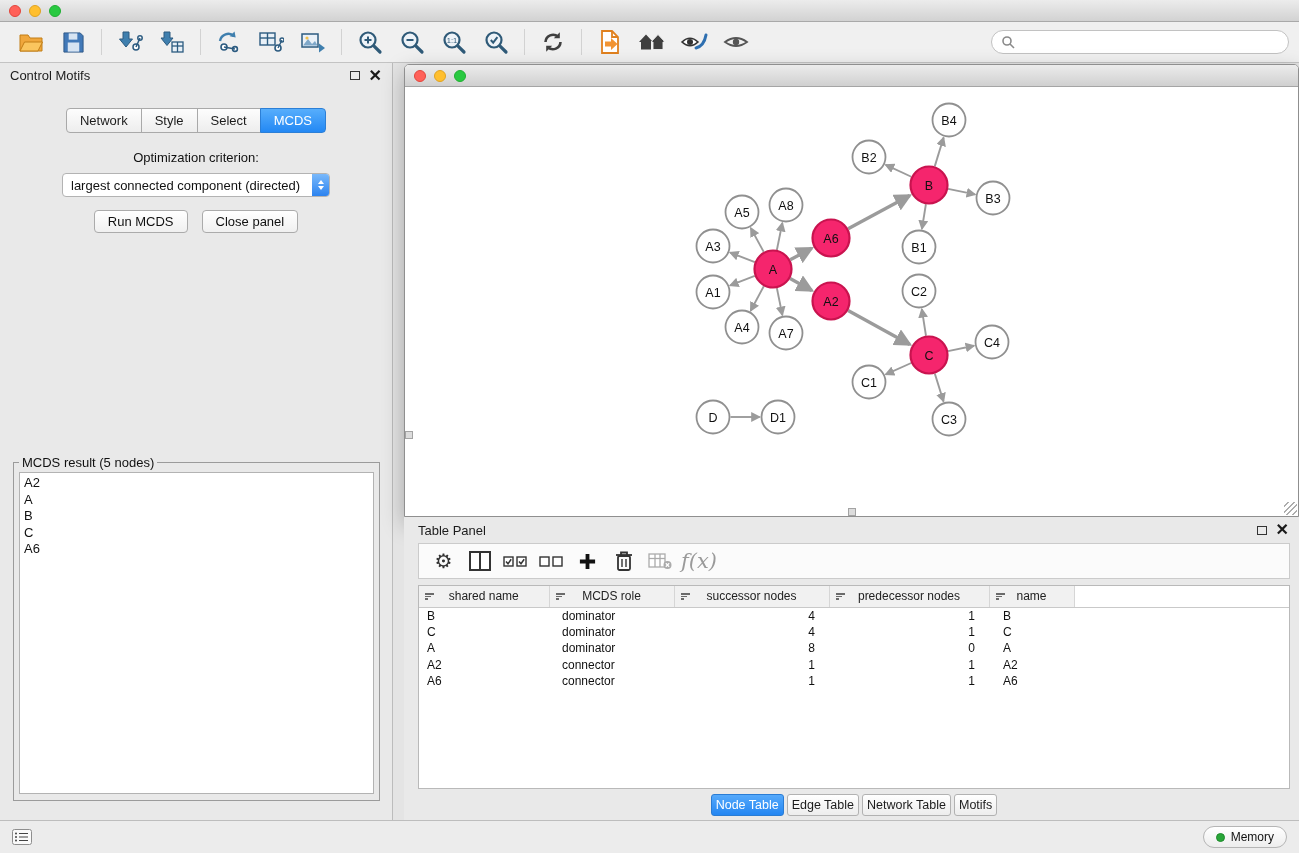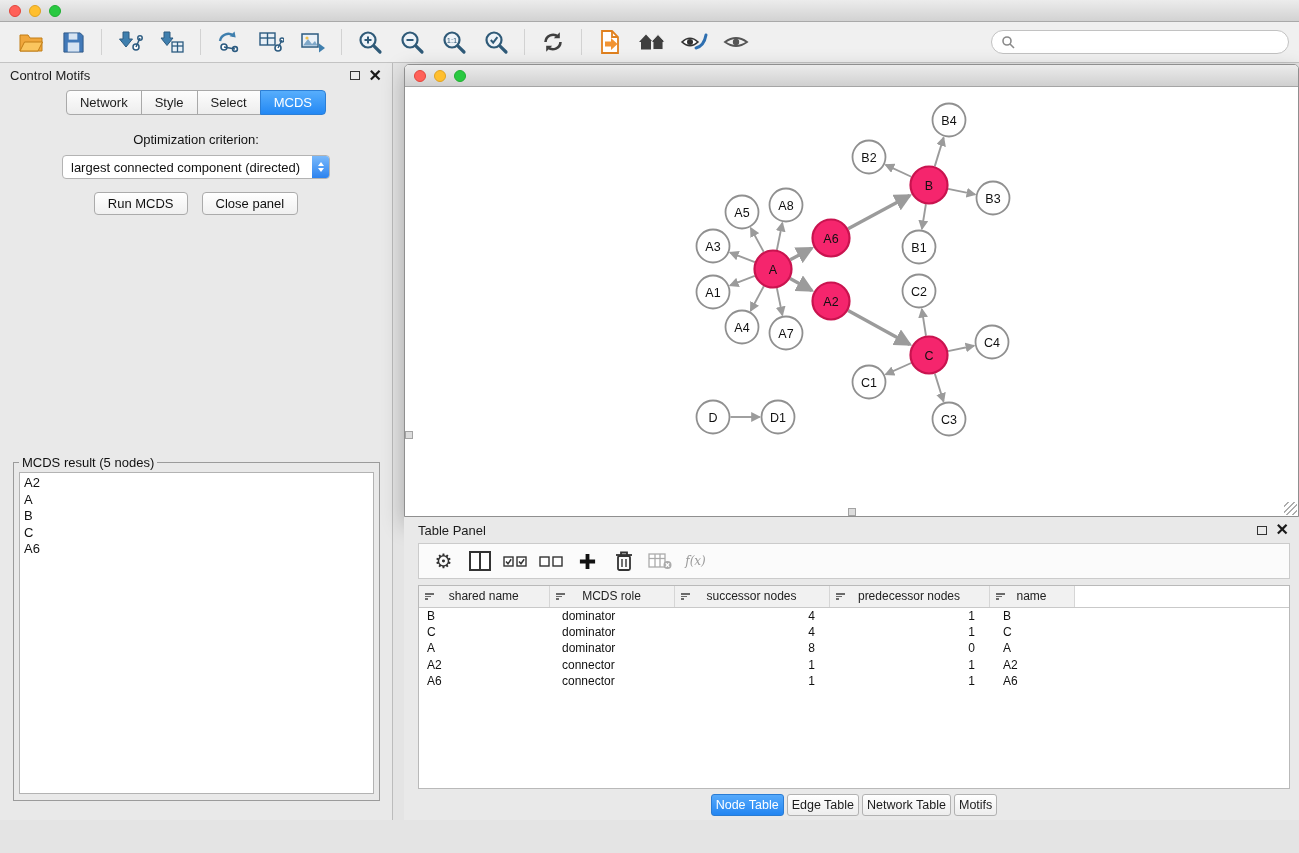--- a/index.html
+++ b/index.html
@@ -25,21 +25,21 @@
 
 
 .main{display:flex;height:757px;}
 
 
 .control-panel{width:393px;background:#e9e9e9;border-right:1px solid #bcbcbc;position:relative;flex:none;}
 .panel-header{height:25px;display:flex;align-items:center;padding:0 10px;font-size:13px;color:#1c1c1c;}
 .ph-icons{margin-left:auto;display:flex;align-items:center;gap:9px;}
 .float-icon{width:10px;height:9px;border:1.5px solid #333;display:inline-block;cursor:pointer;}
 .close-x{font-size:16px;font-weight:bold;color:#1a1a1a;line-height:1;cursor:pointer;}
-.tabs{display:flex;justify-content:center;margin-top:2px;}
+.tabs{display:flex;justify-content:center;margin-top:20px;}
 .tab{font-size:13px;padding:4px 13px;background:linear-gradient(#fdfdfd,#ededed);border:1px solid #a9a9a9;margin-left:-1px;color:#1c1c1c;cursor:pointer;}
 .tab:first-child{border-radius:4px 0 0 4px;margin-left:0;}
 .tab:last-child{border-radius:0 4px 4px 0;}
 .tab.active{background:linear-gradient(#57aefc,#2388f4);border-color:#2c7fd6;color:#fff;}
 .opt-label{text-align:center;font-size:13px;margin-top:17px;color:#111;}
 .dropdown{width:268px;height:24px;margin:8px auto 0;background:#fff;border:1px solid #b3b3b3;border-radius:4px;display:flex;align-items:center;overflow:hidden;cursor:pointer;}
 .dd-text{flex:1;font-size:13px;padding-left:8px;color:#111;white-space:nowrap;overflow:hidden;}
 .dd-arrows{width:17px;align-self:stretch;background:linear-gradient(#79b9fb,#2c83ef);display:flex;flex-direction:column;align-items:center;justify-content:center;gap:2px;flex:none;}
 .dd-arrows i{display:block;width:0;height:0;border-left:3.5px solid transparent;border-right:3.5px solid transparent;}
 .dd-arrows .up{border-bottom:4px solid #fff;}
@@ -65,21 +65,21 @@
 .edge-handle.left{left:0;top:344px;}
 .edge-handle.bottom{left:50%;bottom:0;margin-left:-4px;}
 .grip{position:absolute;right:1px;bottom:1px;width:13px;height:13px;background:repeating-linear-gradient(135deg,transparent 0 2.5px,#adadad 2.5px 4px);cursor:nwse-resize;}
 
 
 .table-panel{flex:1;display:flex;flex-direction:column;position:relative;padding:0 9px 0 14px;background:#e9e9e9;}
 .tp-header{height:26px;display:flex;align-items:center;font-size:13px;color:#1c1c1c;margin:0 -9px 0 -14px;padding:0 10px 0 14px;}
 .tp-toolbar{height:36px;background:#fbfbfb;border:1px solid #cbcbcb;display:flex;align-items:center;gap:7px;padding:0 10px;flex:none;}
 .ticon{background:none;border:none;display:flex;align-items:center;justify-content:center;height:30px;min-width:29px;cursor:pointer;}
 .gear-glyph{font-size:20px;color:#333;line-height:1;}
-.fx{font-family:"DejaVu Serif",serif;font-style:italic;font-size:12px;color:#9a9a9a;}
+.fx{font-family:"DejaVu Serif",serif;font-style:italic;font-size:21px;color:#9a9a9a;}
 .table-wrap{flex:1;margin-top:6px;background:#fff;border:1px solid #b9b9b9;overflow:hidden;}
 table{border-collapse:collapse;width:100%;table-layout:fixed;}
 th{background:#f1f1f1;border-right:1px solid #d6d6d6;border-bottom:1px solid #c9c9c9;font-size:12px;font-weight:normal;height:21px;text-align:center;position:relative;color:#222;cursor:pointer;}
 th.filler{background:#fff;border-right:none;cursor:default;}
 .colicon{position:absolute;left:6px;top:7px;display:inline-flex;flex-direction:column;gap:1px;}
 .colicon i{display:block;height:1.5px;background:#6b6b6b;}
 .colicon i:nth-child(1){width:9px;}
 .colicon i:nth-child(2){width:6px;}
 .colicon i:nth-child(3){width:3px;}
 td{font-size:12px;height:16.5px;color:#111;white-space:nowrap;overflow:hidden;}
@@ -556,13 +556,30 @@
         <div class="btabs">
             <div class="btab active">Node Table</div>
             <div class="btab">Edge Table</div>
             <div class="btab">Network Table</div>
             <div class="btab">Motifs</div>
           </div>
       </div>
     </div>
   </div>
 
+  <div class="statusbar">
+    <button class="sbtn">
+      <svg width="20" height="16" viewBox="0 0 20 16">
+        <rect x="0.5" y="0.5" width="19" height="15" rx="2" fill="#fafafa" stroke="#8e8e8e"></rect>
+        <circle cx="4" cy="4.5" r="1" fill="#444"></circle>
+          <line x1="7" y1="4.5" x2="16" y2="4.5" stroke="#444"></line>
+        <circle cx="4" cy="8" r="1" fill="#444"></circle>
+          <line x1="7" y1="8" x2="16" y2="8" stroke="#444"></line>
+        <circle cx="4" cy="11.5" r="1" fill="#444"></circle>
+          <line x1="7" y1="11.5" x2="16" y2="11.5" stroke="#444"></line>
+      </svg>
+    </button>
+    <button class="memory">
+      <span class="mem-dot"></span>
+      <span>Memory</span>
+    </button>
+  </div>
 </div>
 
 </body></html>

